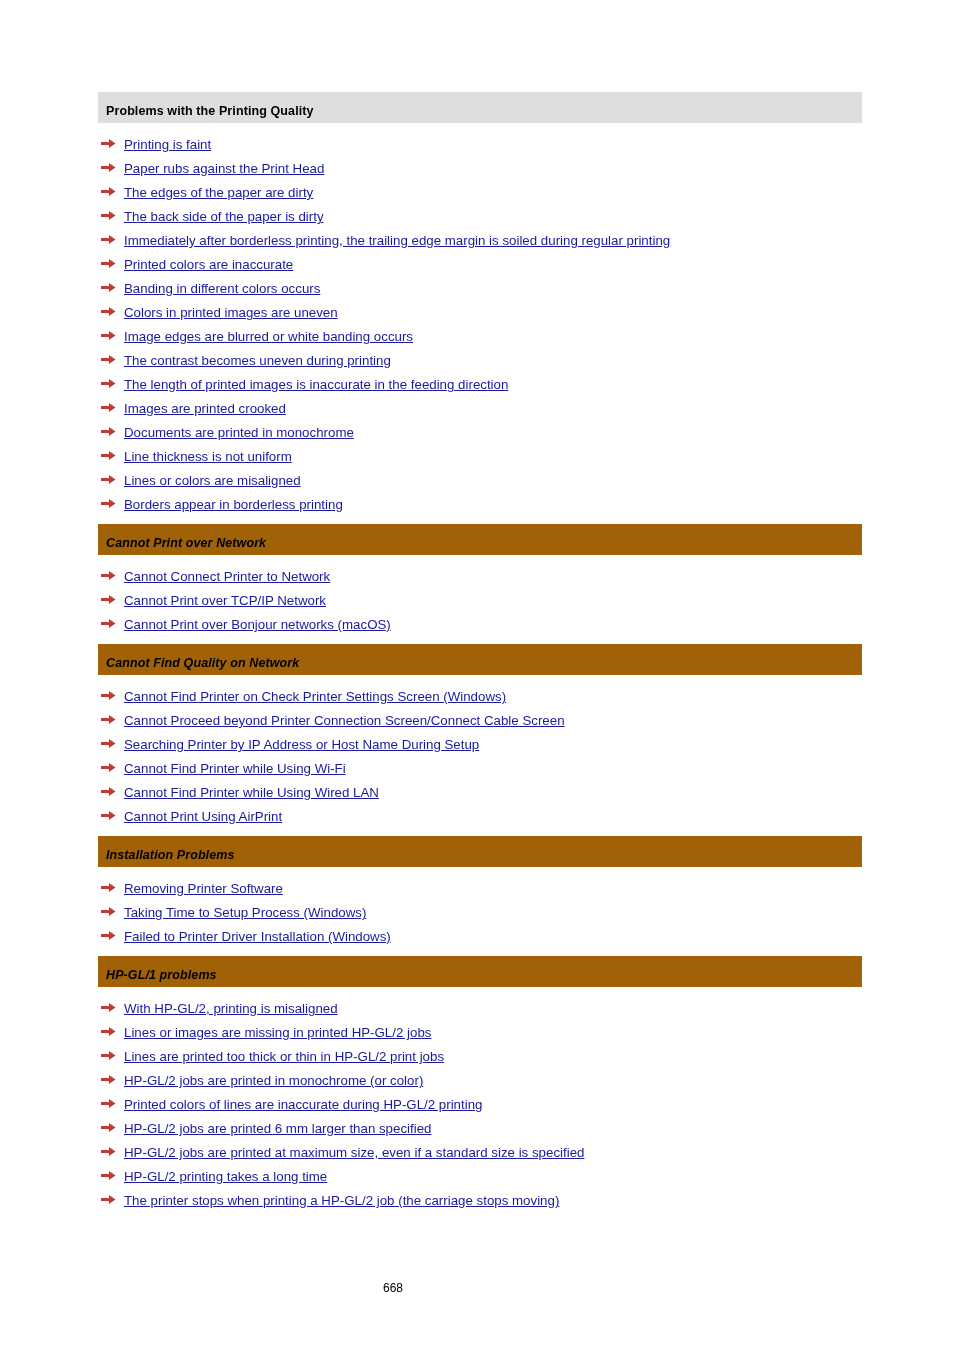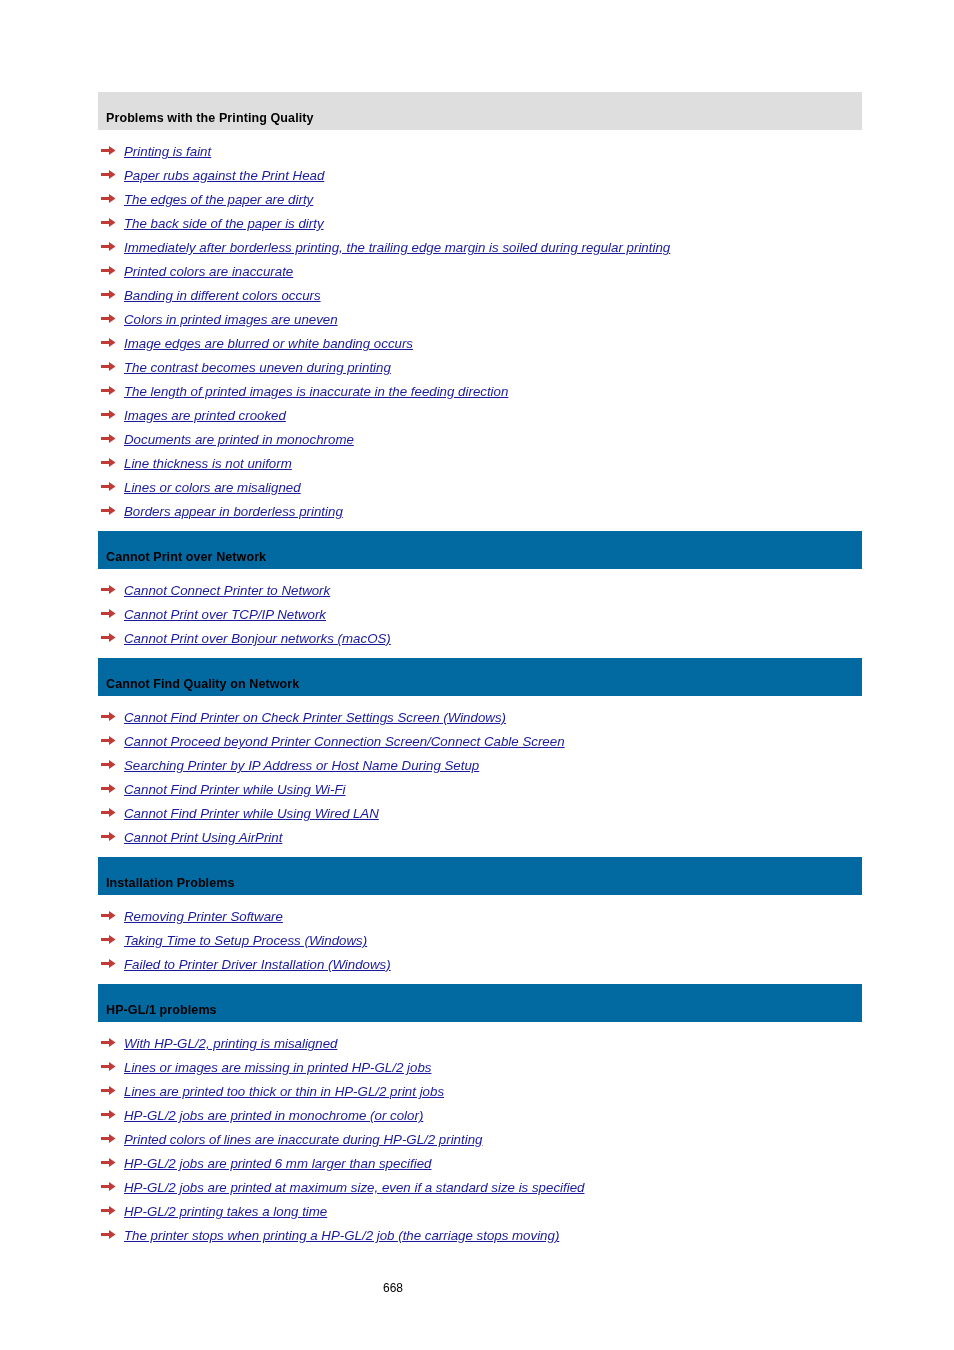--- a/index.html
+++ b/index.html
@@ -26,33 +26,33 @@
     position: absolute;
     left: 98px;
     top: 92px;
     width: 764px;
   }
   .section-header {
     background: #dedede;
     font-size: 12.5px;
     font-weight: bold;
     color: #000000;
-    padding: 19px 0 5px 8px;
+    padding: 12px 0 5px 8px;
     margin: 0;
     line-height: 14px;
     letter-spacing: 0.1px;
   }
   .section-header.second {
-    background: #0369a1;
+    background: #a16207;
+    font-style: italic;
   }
   .link-list {
     list-style: none;
     margin: 0;
     padding: 0;
-    font-style: italic;
   }
   .link-item {
     display: flex;
     align-items: baseline;
     padding: 0;
     margin: 0;
     height: 24px;
   }
   .arrow-icon {
     width: 26px;

